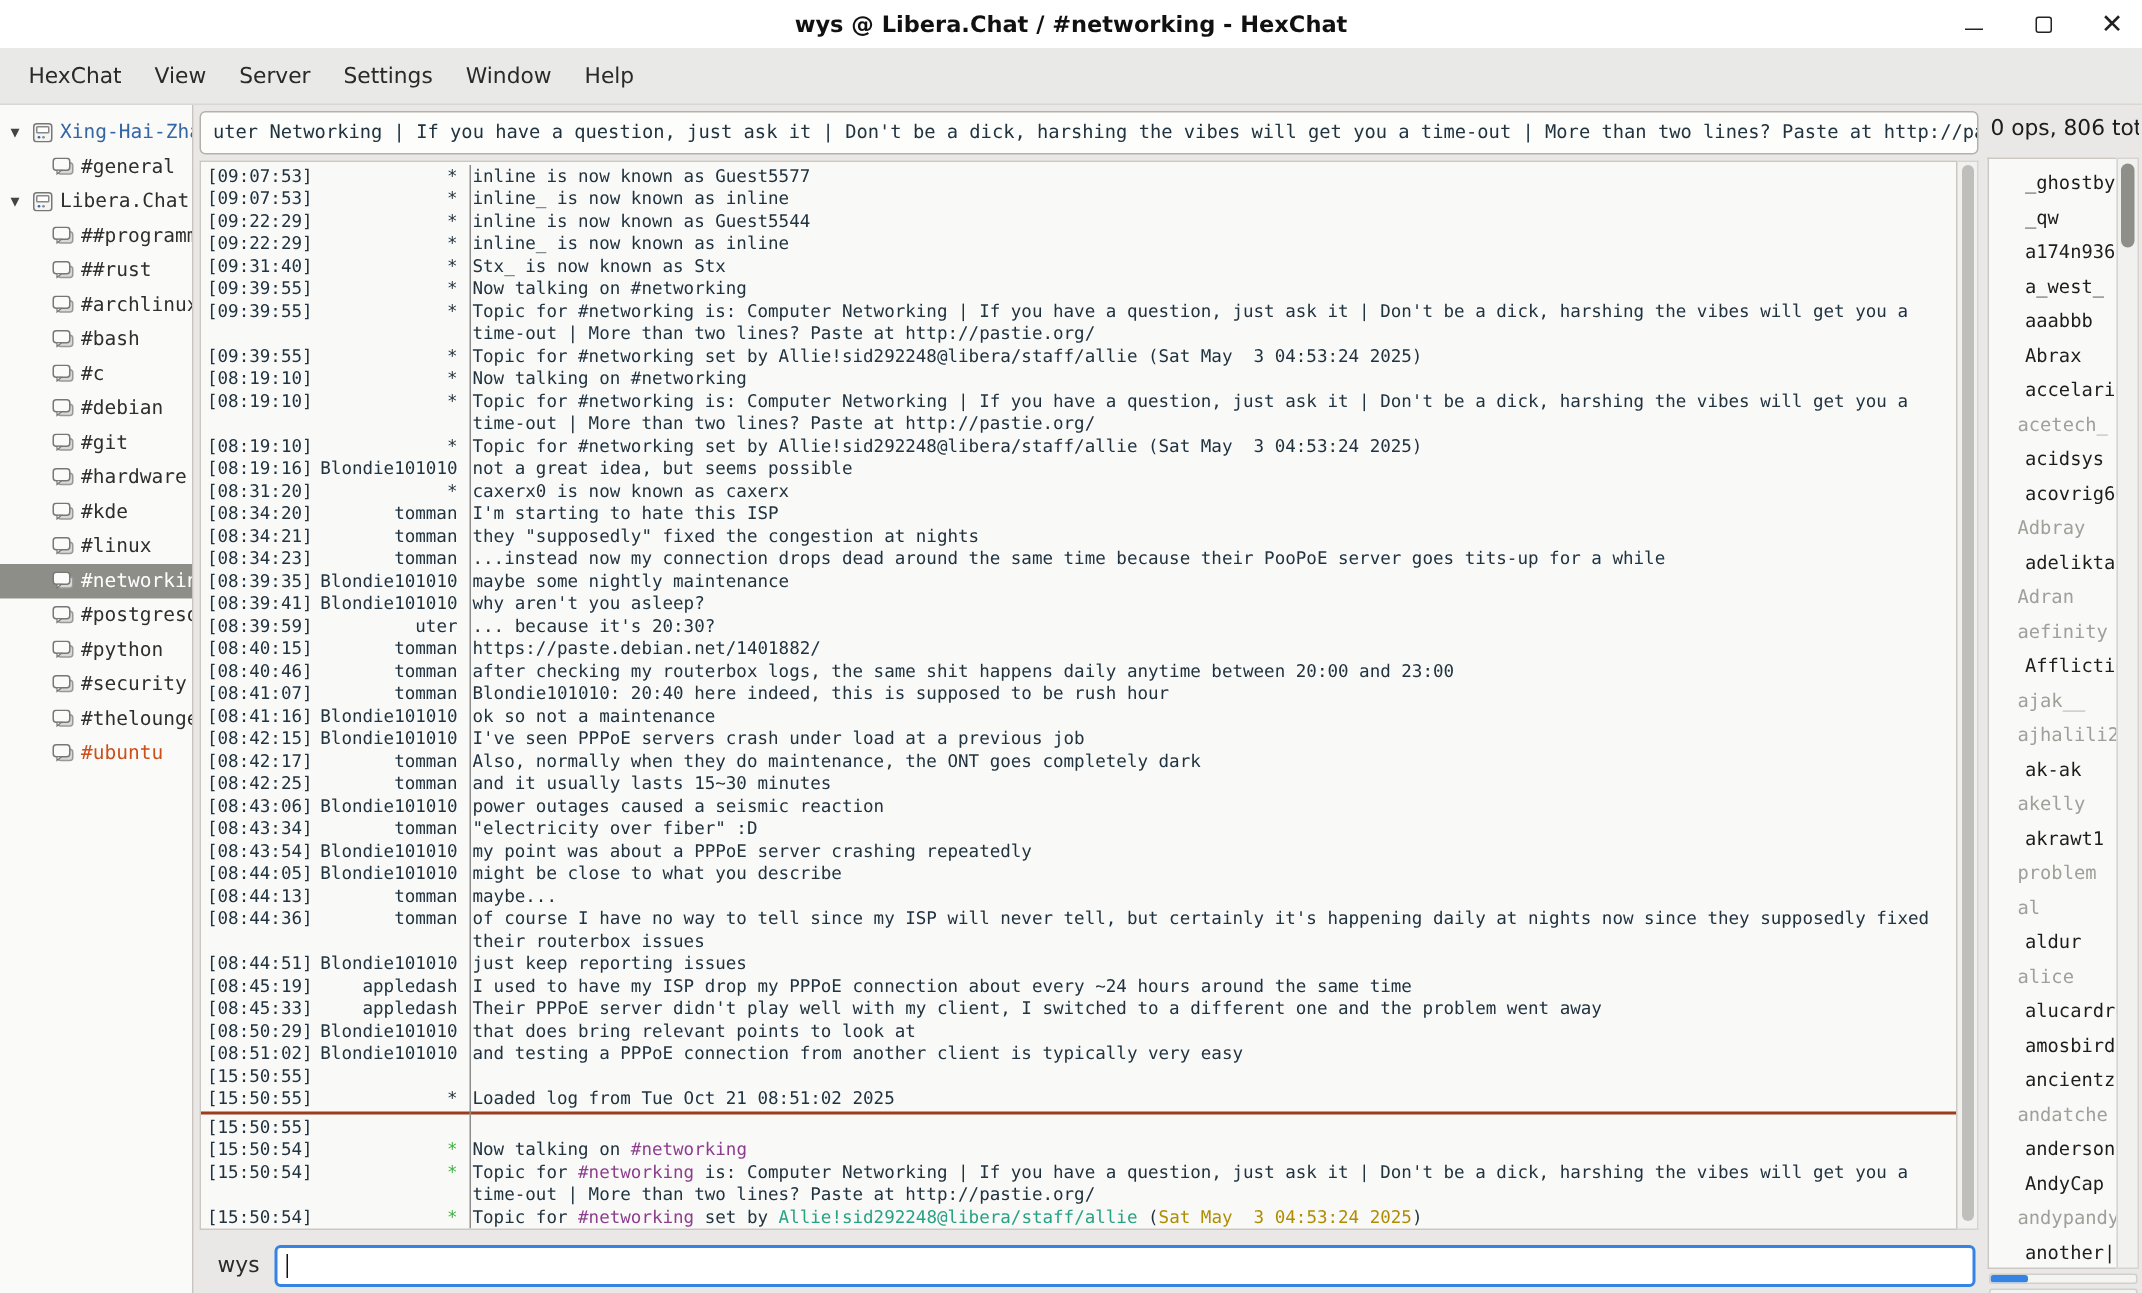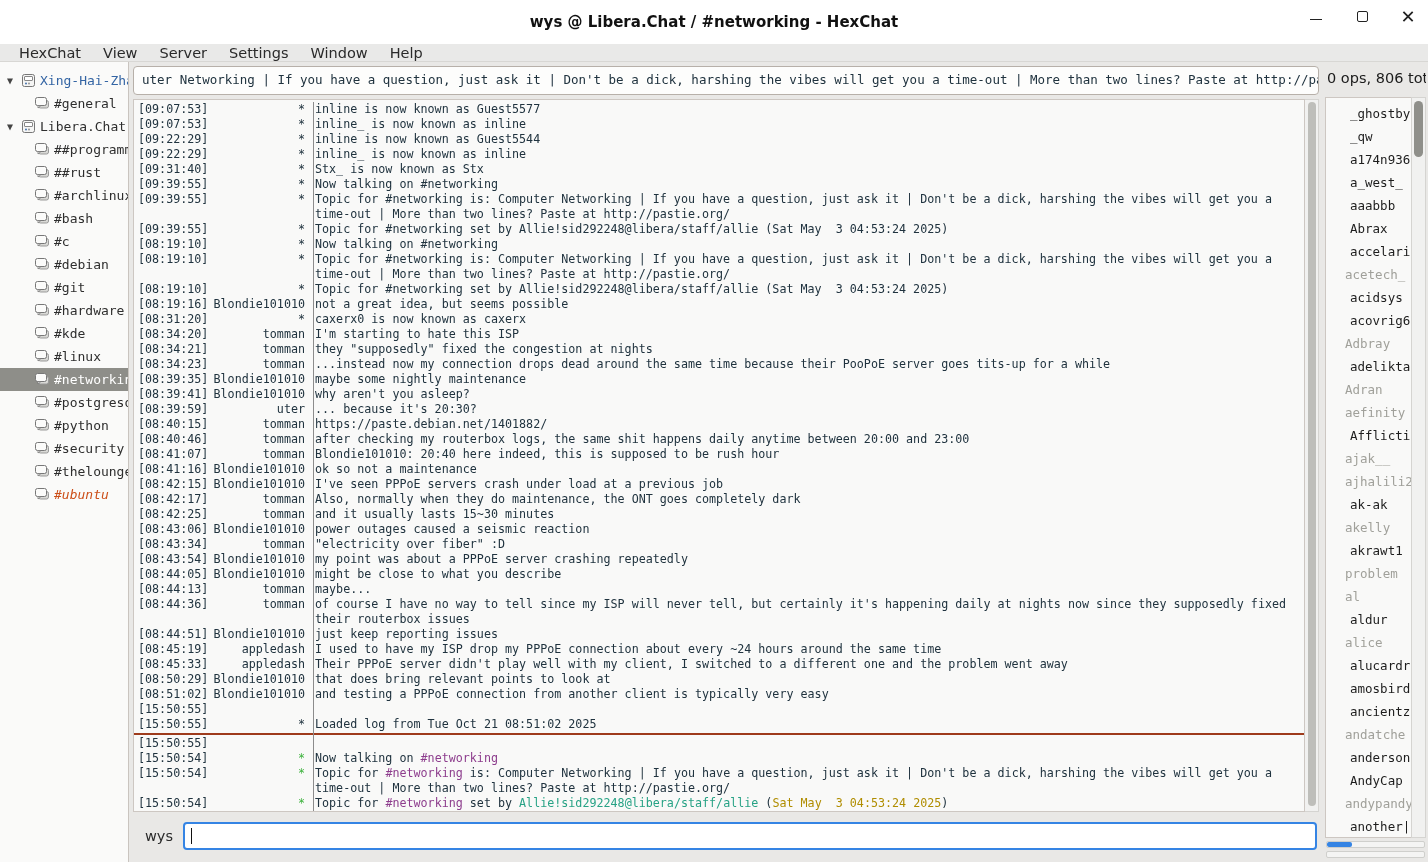--- a/index.html
+++ b/index.html
@@ -1,29 +1,29 @@
 <!DOCTYPE html>
 <html style="--accent: #3584e4; --marker: #9e3b1c; --chan: #8d3d8d; --event: #3db23d; --ident: #27a285; --date: #b08d00; --away: #a0a09a; --blue: #3465a4; --orange: #cc4f19;"><head>
 <meta charset="utf-8">
 <style>
   * { margin:0; padding:0; box-sizing:border-box; }
   html,body { width:1428px; height:862px; overflow:hidden; }
   body { font-family:"DejaVu Sans", sans-serif; background:#e9e8e6; color:#2e3436; }
 
   
-  .titlebar { height:44px; background:#ffffff; display:flex; align-items:center; position:relative; }
+  .titlebar { height:32px; background:#ffffff; display:flex; align-items:center; position:relative; }
   .title { position:absolute; left:0; right:0; text-align:center; font-weight:bold; font-size:15px; color:#111; }
   .winbtns { position:absolute; right:10px; top:0; height:32px; display:flex; align-items:center; gap:26px; }
   .winbtn { width:20px; height:20px; display:flex; align-items:center; justify-content:center; color:#222; font-size:15px; cursor:default; }
   .winbtn .minbar { width:12px; border-bottom:1.6px solid #222; margin-top:6px; }
   .winbtn .maxbox { width:11px; height:11px; border:1.6px solid #222; border-radius:2px; }
   .winbtn.close { font-size:18px; }
 
   
-  .menubar { height:18px; background:#e9e9e8; border-bottom:1px solid #d8d7d4; display:flex; align-items:center; padding-left:8px; }
+  .menubar { height:38px; background:#e9e9e8; border-bottom:1px solid #d8d7d4; display:flex; align-items:center; padding-left:8px; }
   .menu-item { padding:4px 11px; font-size:14.5px; color:#2a2a2a; }
 
   
   .main { display:flex; height:800px; }
 
   
   .sidebar { width:129px; background:#fafaf9; border-right:1px solid #c9c4bf; padding-top:7px; overflow:hidden; flex:none; }
   .tree-row { height:23px; display:flex; align-items:center; font-family:"DejaVu Sans Mono", monospace; font-size:13px; color:#2e2e2e; white-space:pre; overflow:hidden; }
   .tree-row .expander { width:16px; text-align:center; font-size:10px; color:#444; margin-left:2px; flex:none; }
   .tree-row .svr-icon, .tree-row .ch-icon { width:20px; flex:none; display:flex; align-items:center; justify-content:center; }
@@ -188,21 +188,21 @@
           </svg></span><span class="lbl">#security</span></div>
       <div class="tree-row chan"><span class="ch-icon"><svg width="16" height="13" viewBox="0 0 16 13">
             <rect x="4.5" y="3.5" width="10" height="7.5" rx="2" fill="#d9d9d6" stroke="#999"></rect>
             <rect x="1.5" y="0.5" width="11" height="8" rx="2" fill="#fbfbfa" stroke="#777"></rect>
             <path d="M4 8.5 L4 11 L7 8.5 Z" fill="#fbfbfa" stroke="#777" stroke-width="0.8"></path>
           </svg></span><span class="lbl">#thelounge</span></div>
       <div class="tree-row chan"><span class="ch-icon"><svg width="16" height="13" viewBox="0 0 16 13">
             <rect x="4.5" y="3.5" width="10" height="7.5" rx="2" fill="#d9d9d6" stroke="#999"></rect>
             <rect x="1.5" y="0.5" width="11" height="8" rx="2" fill="#fbfbfa" stroke="#777"></rect>
             <path d="M4 8.5 L4 11 L7 8.5 Z" fill="#fbfbfa" stroke="#777" stroke-width="0.8"></path>
-          </svg></span><span class="lbl" style="color: var(--orange); font-style: italic;">#ubuntu</span></div>
+          </svg></span><span class="lbl" style="color: var(--orange);">#ubuntu</span></div>
     </div>
 
   <div class="center">
     <div class="topicbar">
       <div class="topic-input">uter Networking | If you have a question, just ask it | Don't be a dick, harshing the vibes will get you a time-out | More than two lines? Paste at http://pastie.org/</div>
     </div>
     <div class="chatwrap">
       <div class="chatframe">
         <div class="chat" id="chat">
             <div class="vsep"></div>

